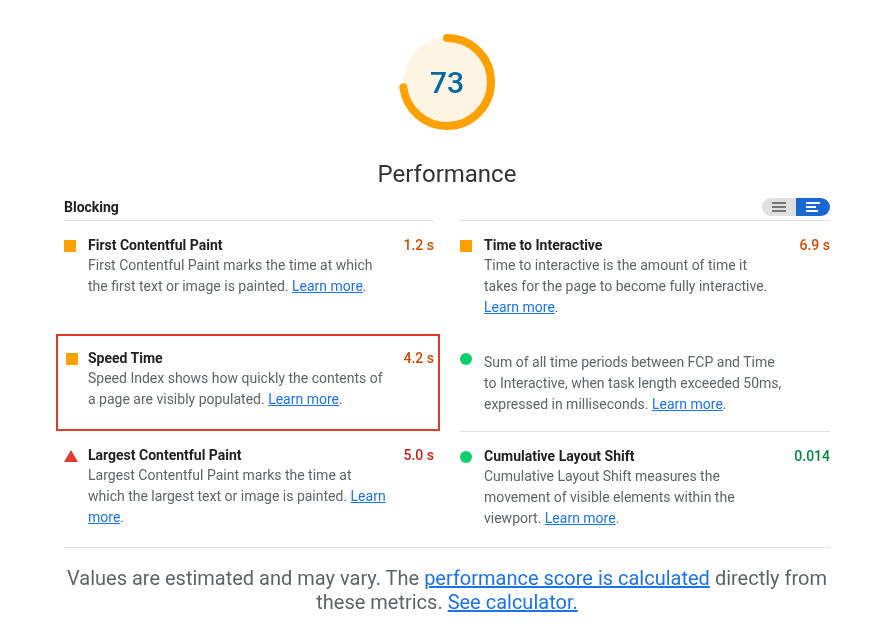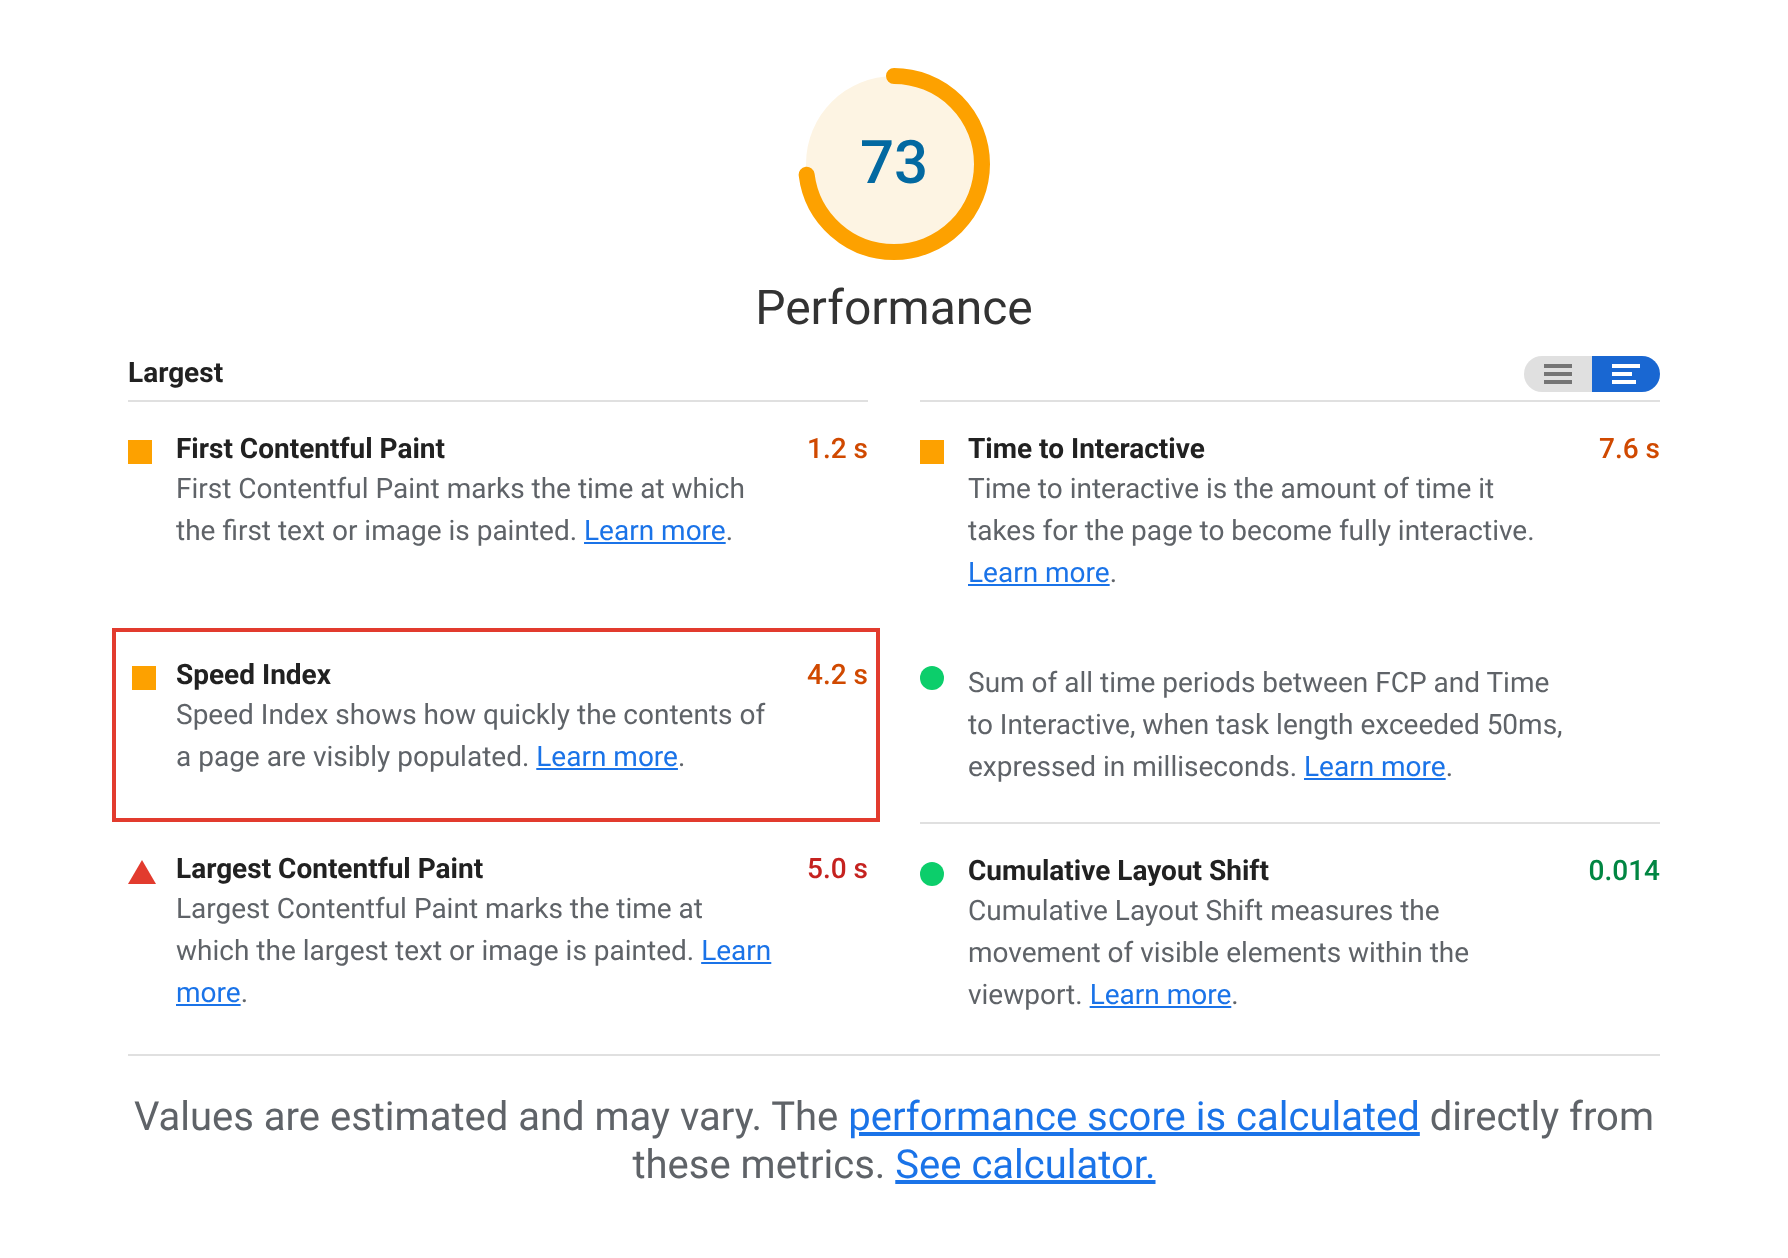--- a/index.html
+++ b/index.html
@@ -40,21 +40,21 @@
       left: 50%;
       transform: translate(-50%, -50%);
       font-size: 30px;
       font-weight: 500;
       color: #0369a1;
     }
     .perf-title {
       font-size: 24px;
       font-weight: 400;
       color: #333;
-      margin-top: 0;
+      margin-top: 20px;
     }
     .metrics-header {
       display: flex;
       justify-content: space-between;
       align-items: center;
       margin-top: 10px;
       margin-bottom: 4px;
     }
     .metrics-title {
       font-size: 14px;
@@ -170,21 +170,21 @@
     <svg width="96" height="96" viewBox="0 0 96 96">
       <circle class="gauge-bg" cx="48" cy="48" r="44"></circle>
       <circle class="gauge-arc" cx="48" cy="48" r="44" stroke-dasharray="201.6 276.46"></circle>
     </svg>
     <div class="gauge-value">73</div>
   </div>
   <div class="perf-title">Performance</div>
 </div>
 
 <div class="metrics-header">
-  <div class="metrics-title">Largest</div>
+  <div class="metrics-title">Blocking</div>
   <div class="toggle-group">
     <div class="toggle-option toggle-gray">
       <svg width="14" height="10" viewBox="0 0 14 10">
         <rect x="0" y="0" width="14" height="2" fill="#757575"></rect>
         <rect x="0" y="4" width="14" height="2" fill="#757575"></rect>
         <rect x="0" y="8" width="14" height="2" fill="#757575"></rect>
       </svg>
     </div>
     <div class="toggle-option toggle-blue">
       <svg width="14" height="10" viewBox="0 0 14 10">
@@ -206,30 +206,30 @@
         <div class="metric-value val-avg">1.2 s</div>
       </div>
       <div class="metric-desc"><span>First Contentful Paint marks the time at which the first text or image is painted. </span><span class="learn-link">Learn more</span>.</div>
     </div>
     <div class="metric-card">
       <div class="metric-icon">
         <div class="icon-sq"></div>
       </div>
       <div class="metric-head">
         <div class="metric-name">Time to Interactive</div>
-        <div class="metric-value val-avg">7.6 s</div>
+        <div class="metric-value val-avg">6.9 s</div>
       </div>
       <div class="metric-desc"><span>Time to interactive is the amount of time it takes for the page to become fully interactive. </span><span class="learn-link">Learn more</span>.</div>
     </div>
     <div class="metric-card highlighted">
       <div class="metric-icon">
         <div class="icon-sq"></div>
       </div>
       <div class="metric-head">
-        <div class="metric-name">Speed Index</div>
+        <div class="metric-name">Speed Time</div>
         <div class="metric-value val-avg">4.2 s</div>
       </div>
       <div class="metric-desc"><span>Speed Index shows how quickly the contents of a page are visibly populated. </span><span class="learn-link">Learn more</span>.</div>
     </div>
     <div class="metric-card">
       <div class="metric-icon">
         <div class="icon-circ"></div>
       </div>
       <div class="metric-desc"><span>Sum of all time periods between FCP and Time to Interactive, when task length exceeded 50ms, expressed in milliseconds. </span><span class="learn-link">Learn more</span>.</div>
     </div>

